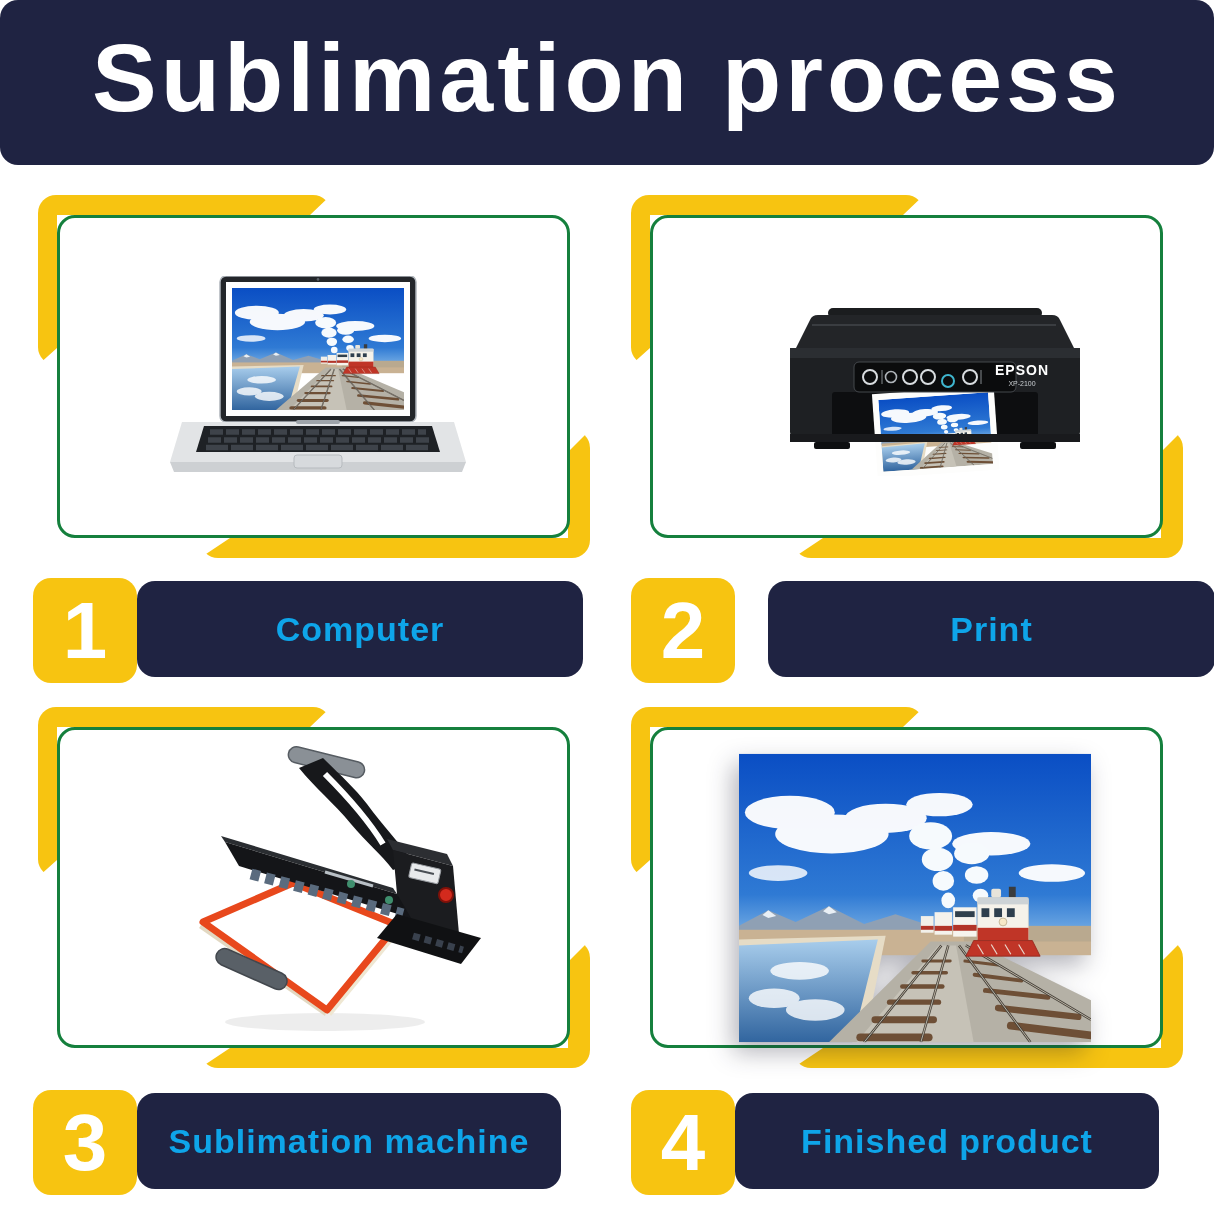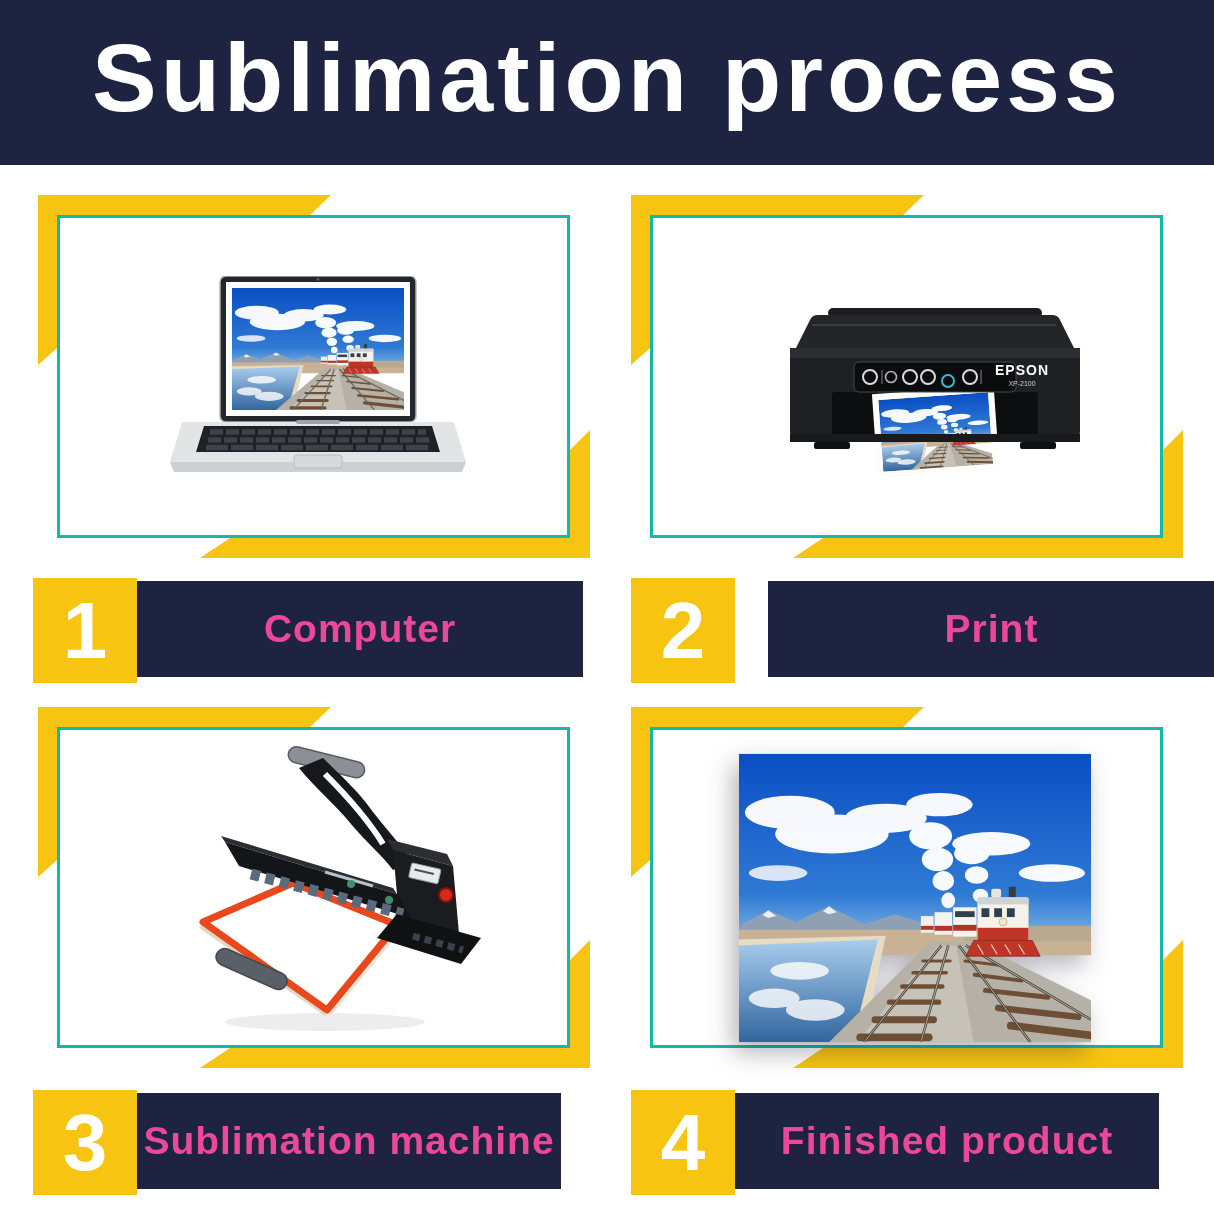--- a/index.html
+++ b/index.html
@@ -1,32 +1,32 @@
 <!DOCTYPE html>
 <html><head>
 <meta charset="utf-8">
 <style>
   html,body{margin:0;padding:0;background:#ffffff;}
   #canvas{position:relative;width:1214px;height:1214px;margin:0 auto;background:#ffffff;overflow:hidden;
           font-family:"Liberation Sans","DejaVu Sans",sans-serif;}
-  .abs{position:absolute;}
+  .abs{position:absolute;border-radius:18px;}
   
   .banner{left:0;top:0;width:1214px;height:165px;background:#1f2342;display:flex;align-items:center;justify-content:center;}
   .title{color:#ffffff;font-size:97px;font-weight:700;letter-spacing:4px;white-space:nowrap;padding-bottom:10px;}
   
-  .frame{background:#ffffff;border:3px solid #14b8a6;box-sizing:border-box;}
+  .frame{background:#ffffff;border:3px solid #15803d;box-sizing:border-box;}
   
   .accent{background:#f7c411;}
   .tl{width:293px;height:170px;clip-path:polygon(0 0,293px 0,272px 20px,19px 20px,19px 153px,0 170px);}
   .br{width:390px;height:128px;clip-path:polygon(390px 0,390px 128px,0 128px,30px 108px,368px 108px,368px 22px);}
   
   .numbox{width:104px;height:105px;background:#f7c411;display:flex;align-items:center;justify-content:center;}
   .numbox span{color:#ffffff;font-size:80px;font-weight:700;line-height:1;}
   .labelbar{height:96px;background:#1f2342;display:flex;align-items:center;justify-content:center;}
-  .labelbar span{color:#ec4899;font-size:39px;font-weight:700;letter-spacing:1px;white-space:nowrap;}
+  .labelbar span{color:#0ea5e9;font-size:34px;font-weight:700;letter-spacing:1px;white-space:nowrap;}
   .shadowed{filter:drop-shadow(-6px 10px 12px rgba(20,20,40,0.32));}
   svg text{font-family:"Liberation Sans","DejaVu Sans",sans-serif;}
 </style>
 </head>
 <body>
 
 <div id="canvas">
 
   
   <svg width="0" height="0" style="position:absolute" aria-hidden="true">

